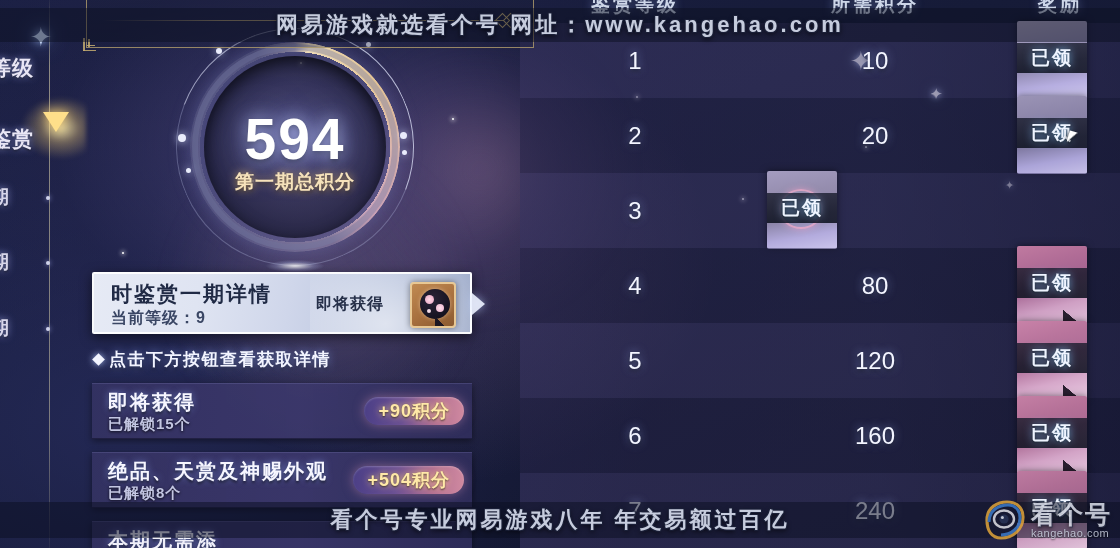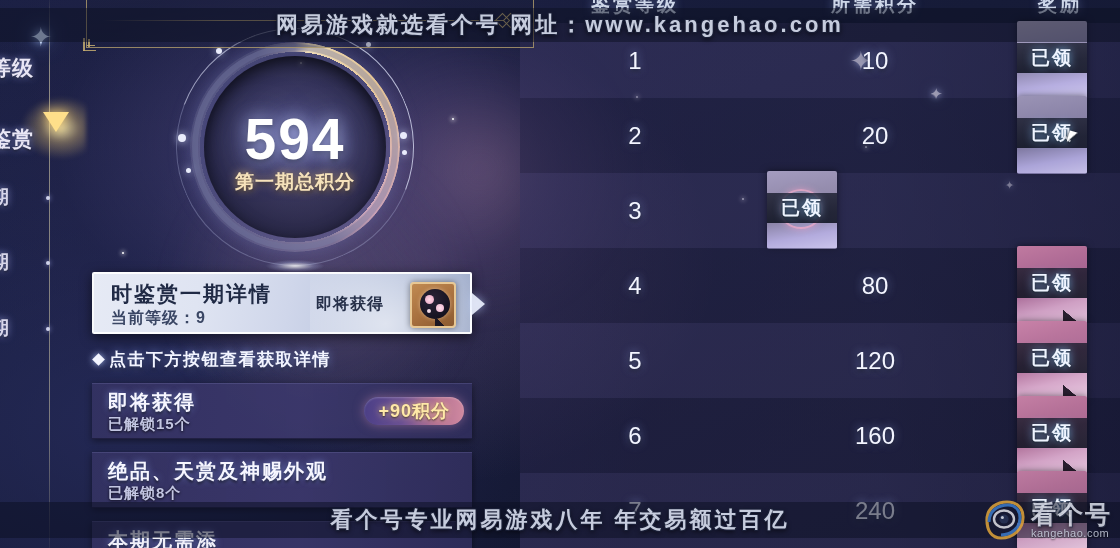--- a/index.html
+++ b/index.html
@@ -422,20 +422,21 @@
 
   <div class="rrow" style="top:383px;">
     <div class="rr-title">即将获得</div>
     <div class="rr-sub">已解锁15个</div>
     <div class="rr-badge">+90积分</div>
   </div>
 
   <div class="rrow" style="top:452px;">
     <div class="rr-title">绝品、天赏及神赐外观</div>
     <div class="rr-sub">已解锁8个</div>
+    <div class="rr-badge">+504积分</div>
   </div>
 
   <div class="rrow cut" style="top:521px;">
     <div class="rr-title">本期无需添</div>
   </div>
 
   <div id="table">
     <div class="tbl-head">
       <div class="th c1">鉴赏等级</div>
       <div class="th c2">所需积分</div>

